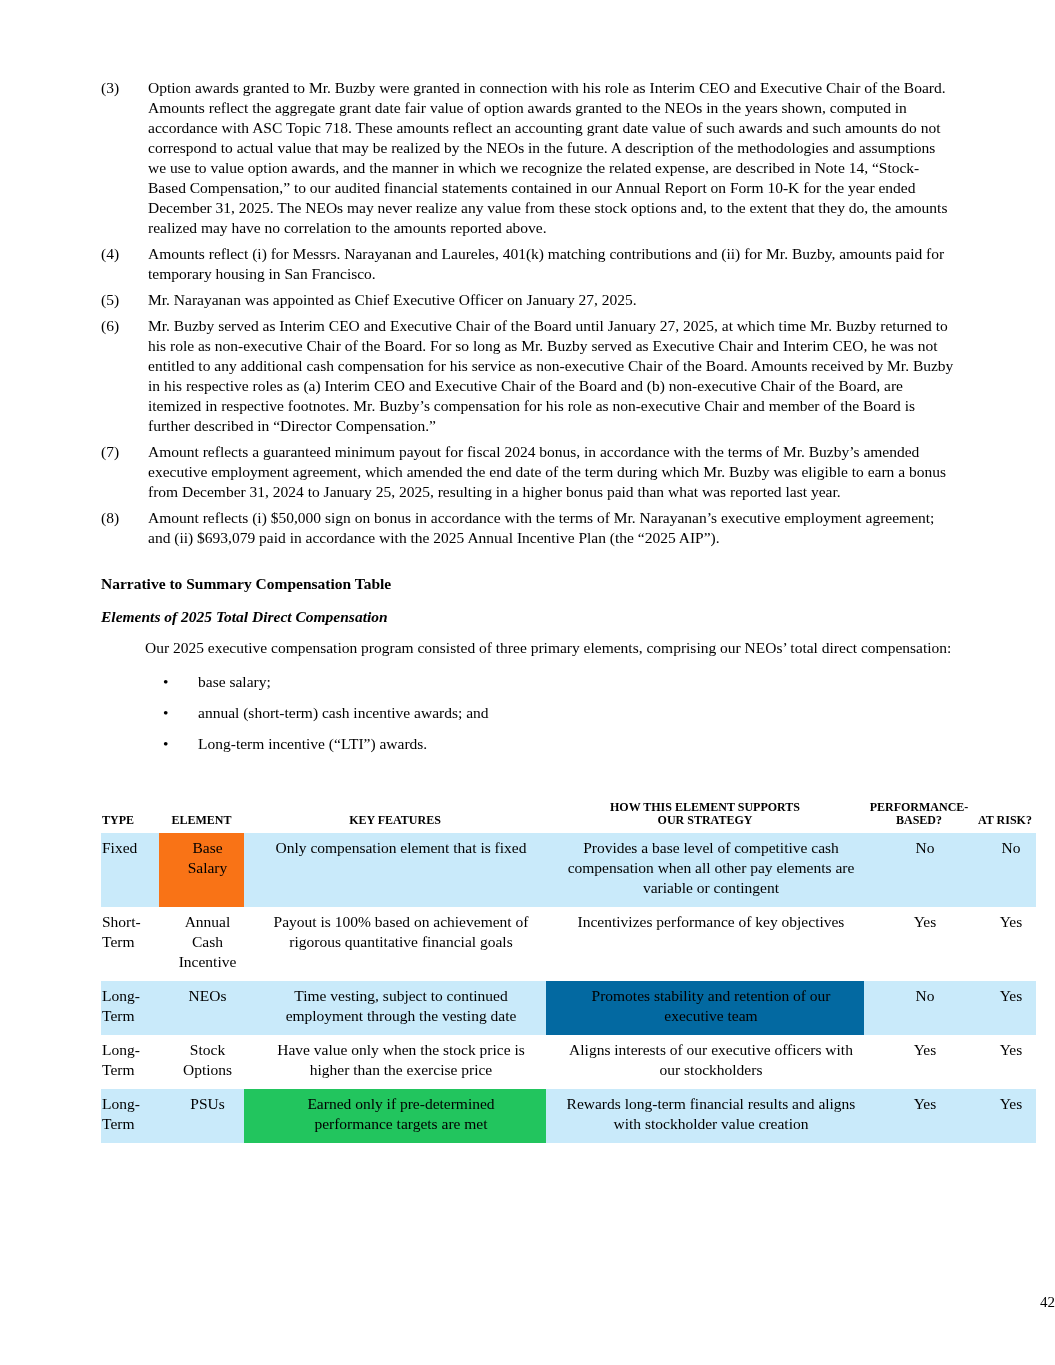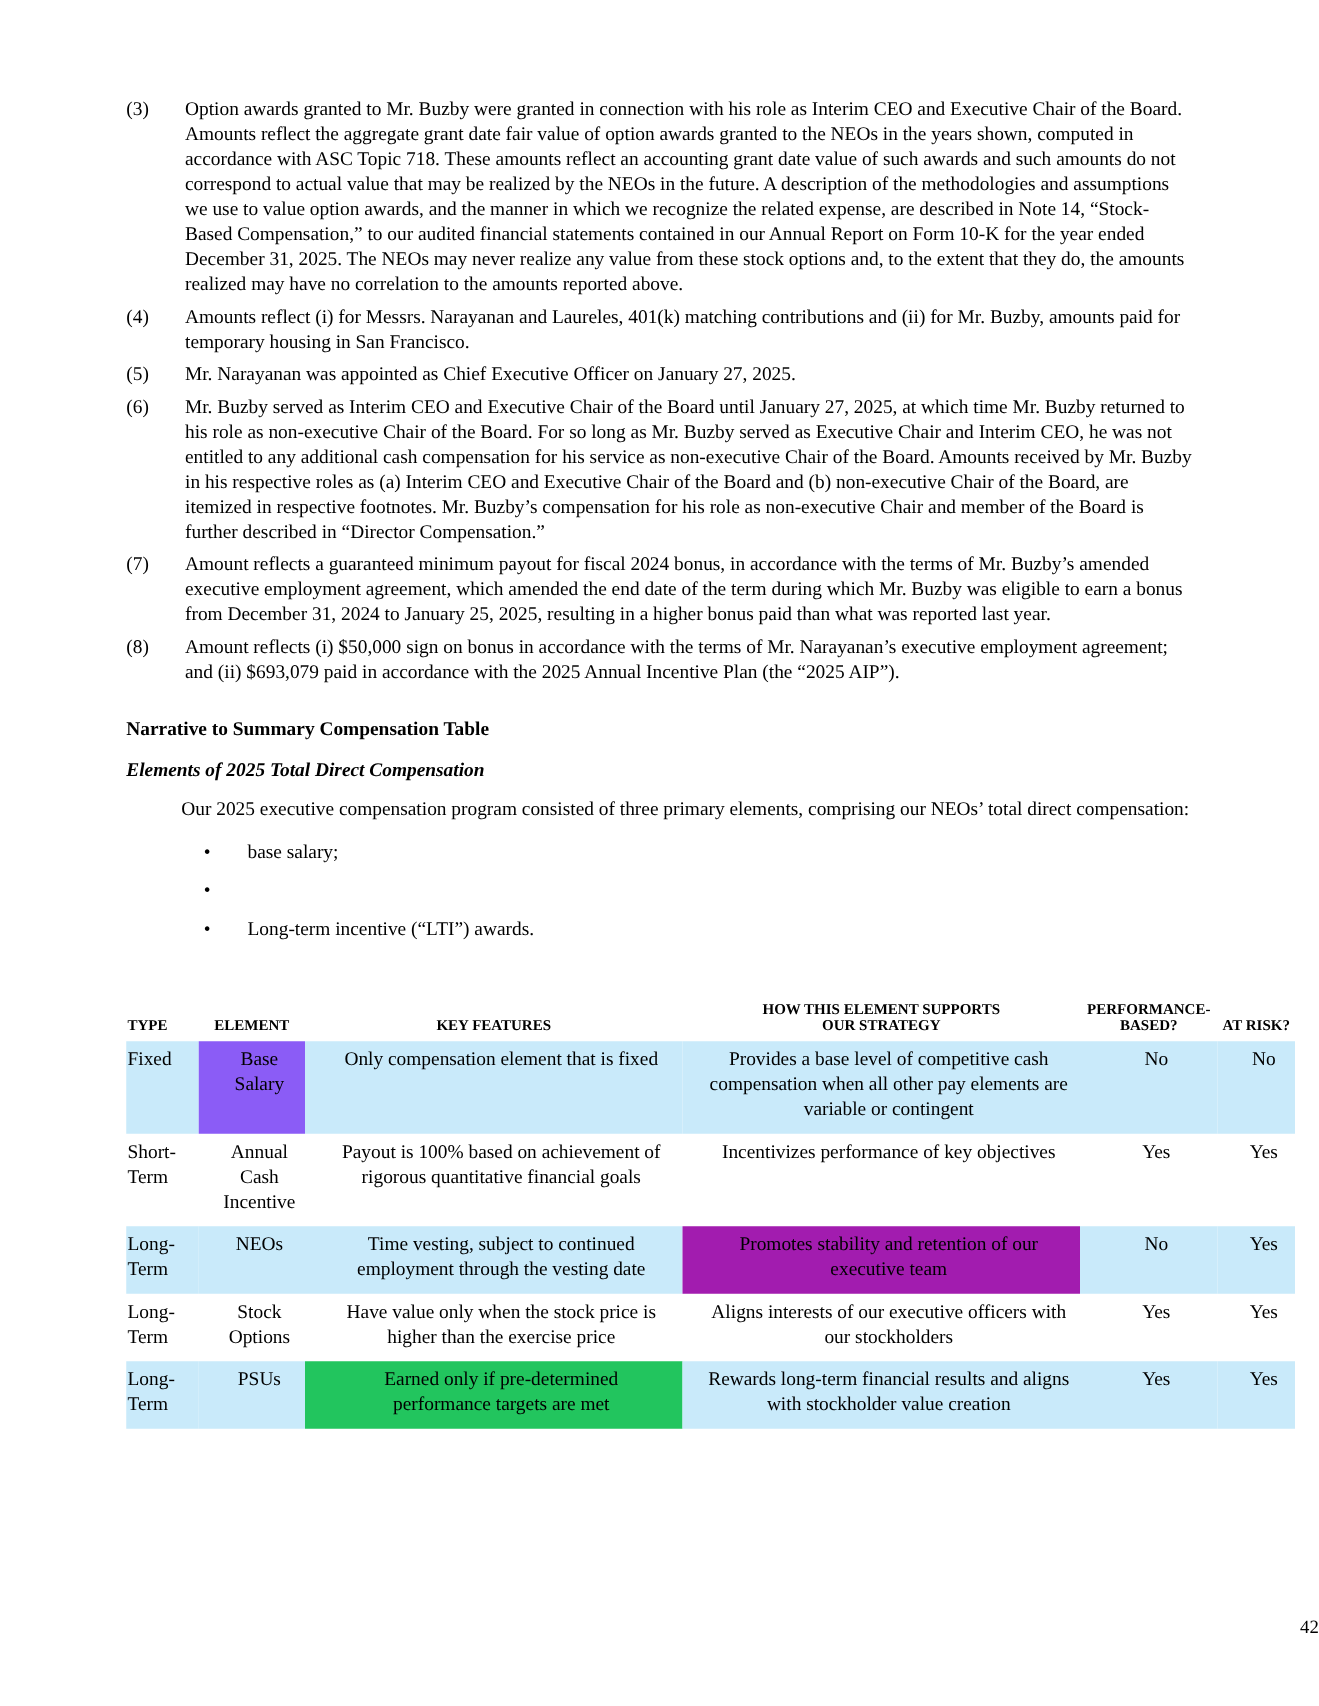--- a/index.html
+++ b/index.html
@@ -83,20 +83,21 @@
 
   <p class="para">Our 2025 executive compensation program consisted of three primary elements, comprising our NEOs’ total direct compensation:</p>
 
   <div class="bullets">
     <div class="bullet-item">
       <span class="bullet-dot">•</span>
       <span>base salary;</span>
     </div>
     <div class="bullet-item">
       <span class="bullet-dot">•</span>
+      <span>annual (short-term) cash incentive awards; and</span>
     </div>
     <div class="bullet-item">
       <span class="bullet-dot">•</span>
       <span>Long-term incentive (“LTI”) awards.</span>
     </div>
   </div>
 
 
   <table class="comp">
     <colgroup>
@@ -113,39 +114,39 @@
         <th>ELEMENT</th>
         <th>KEY FEATURES</th>
         <th><span class="hdr-narrow">HOW THIS ELEMENT SUPPORTS OUR STRATEGY</span></th>
         <th>PERFORMANCE-BASED?</th>
         <th>AT RISK?</th>
       </tr>
     </thead>
     <tbody>
       <tr class="hl">
         <td class="left" style="background: rgb(201, 234, 250);">Fixed</td>
-        <td style="background: #8b5cf6;">Base Salary</td>
+        <td style="background: #f97316;">Base Salary</td>
         <td style="background: rgb(201, 234, 250);">Only compensation element that is fixed</td>
         <td style="background: rgb(201, 234, 250);">Provides a base level of competitive cash compensation when all other pay elements are variable or contingent</td>
         <td style="background: rgb(201, 234, 250);">No</td>
         <td style="background: rgb(201, 234, 250);">No</td>
       </tr>
       <tr>
         <td class="left">Short-Term</td>
         <td>Annual Cash Incentive</td>
         <td>Payout is 100% based on achievement of rigorous quantitative financial goals</td>
         <td>Incentivizes performance of key objectives</td>
         <td>Yes</td>
         <td>Yes</td>
       </tr>
       <tr class="hl">
         <td class="left" style="background: rgb(201, 234, 250);">Long-Term</td>
         <td style="background: rgb(201, 234, 250);">NEOs</td>
         <td style="background: rgb(201, 234, 250);">Time vesting, subject to continued employment through the vesting date</td>
-        <td style="background: #a21caf;">Promotes stability and retention of our executive team</td>
+        <td style="background: #0369a1;">Promotes stability and retention of our executive team</td>
         <td style="background: rgb(201, 234, 250);">No</td>
         <td style="background: rgb(201, 234, 250);">Yes</td>
       </tr>
       <tr>
         <td class="left">Long-Term</td>
         <td>Stock Options</td>
         <td>Have value only when the stock price is higher than the exercise price</td>
         <td>Aligns interests of our executive officers with our stockholders</td>
         <td>Yes</td>
         <td>Yes</td>

